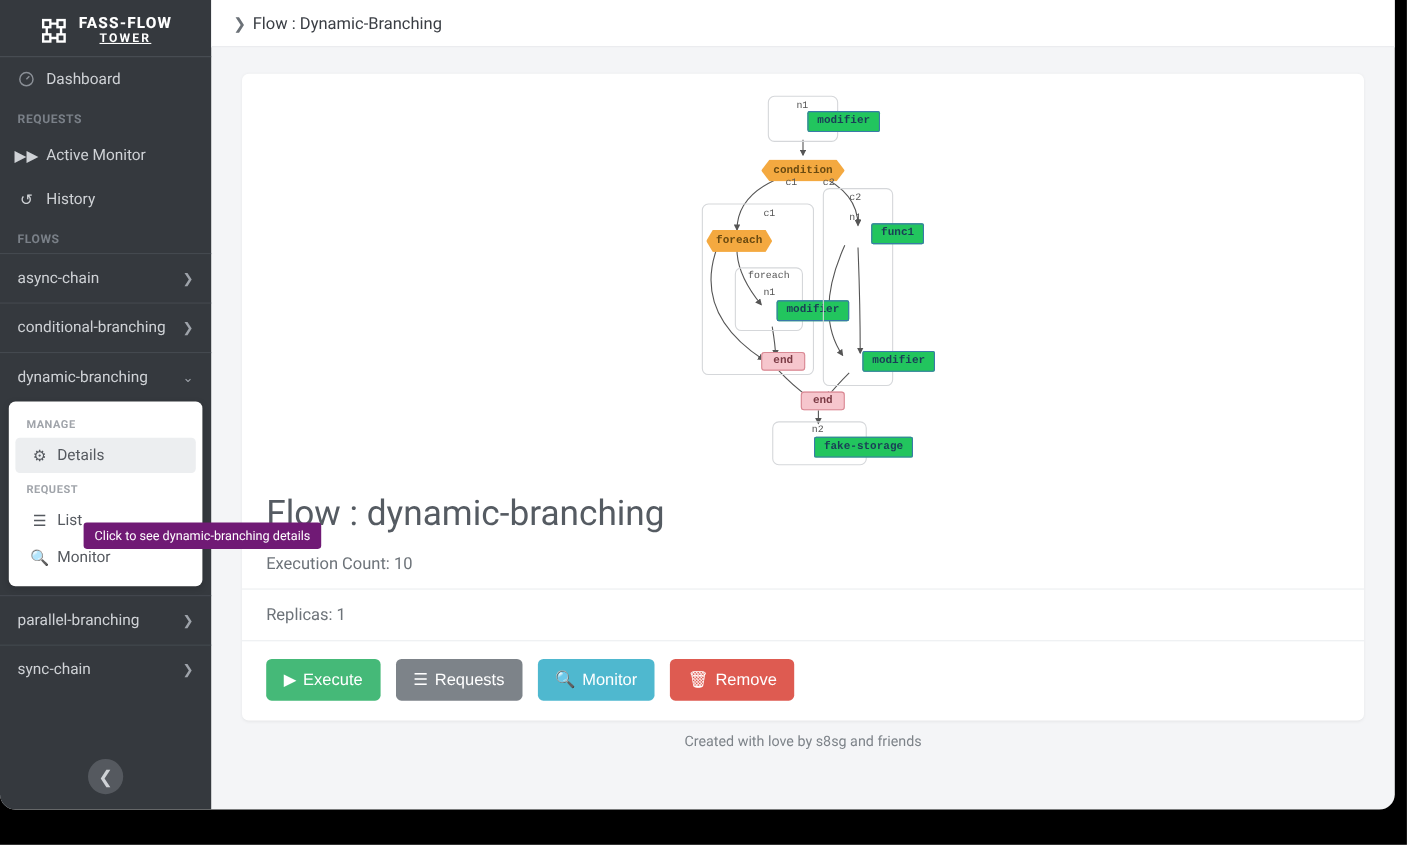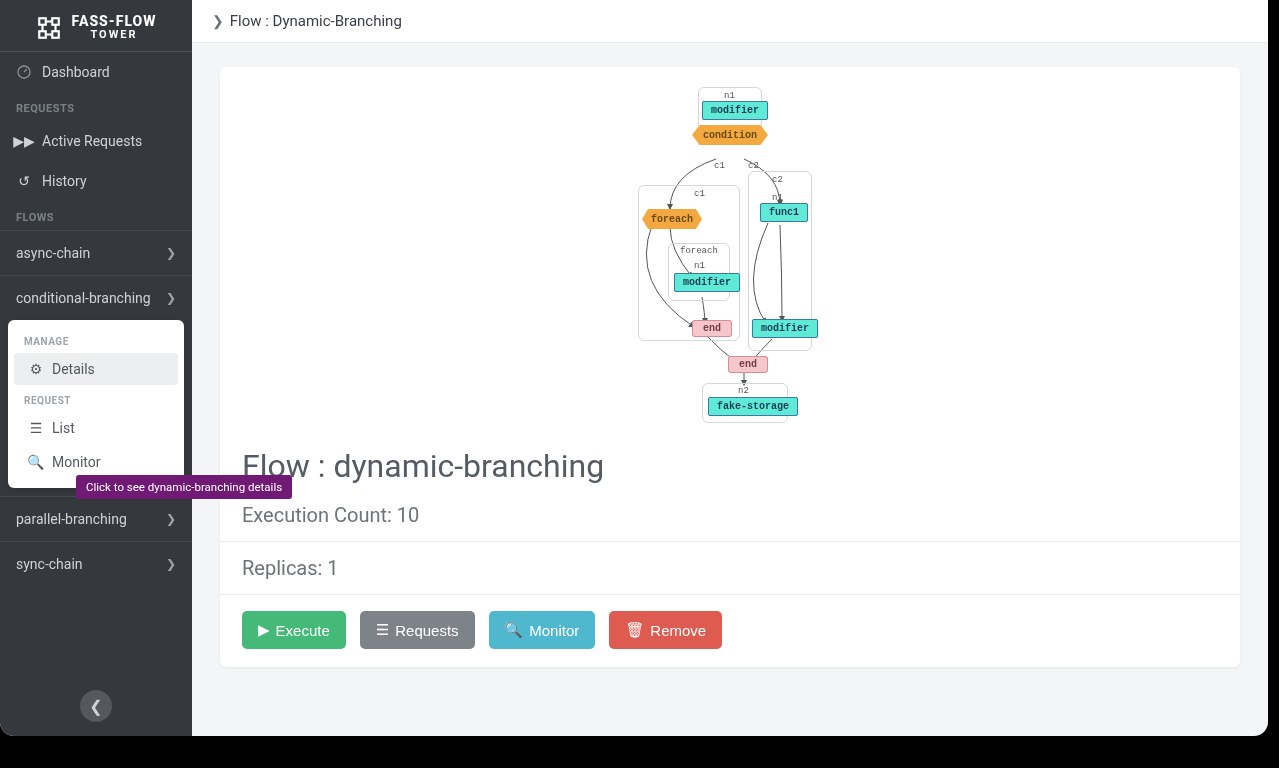--- a/index.html
+++ b/index.html
@@ -3,53 +3,53 @@
 <meta charset="utf-8">
 <style>
 * { box-sizing: border-box; margin: 0; padding: 0; }
 body { font-family: -apple-system, BlinkMacSystemFont, "Segoe UI", Roboto, sans-serif; background: #000; width: 1279px; height: 768px; overflow: hidden; }
 .app { display: flex; width: 1268px; height: 736px; background: #f4f5f7; border-radius: 0 0 14px 14px; overflow: hidden; position: relative; }
 .sidebar { width: 192px; background: #35393e; color: #cfd2d6; display: flex; flex-direction: column; padding: 0; }
 .brand { display: flex; align-items: center; justify-content: center; gap: 10px; padding: 14px 10px 10px; border-bottom: 1px solid #4a4f55; }
 .brand-icon { width: 26px; height: 26px; }
 .brand-text { text-align: center; line-height: 1.1; }
 .brand-title { font-weight: 800; font-size: 14px; letter-spacing: 1px; color: #fff; }
-.brand-sub { font-weight: 700; font-size: 11px; letter-spacing: 2px; color: #fff; }
+.brand-sub { font-weight: 700; font-size: 11px; letter-spacing: 2px; color: #fff; text-decoration: underline; }
 .nav-item { display: flex; align-items: flex-start; gap: 10px; padding: 12px 16px; color: #cfd2d6; cursor: pointer; font-size: 14px; }
 .nav-section { font-size: 11px; font-weight: 700; color: #7a8088; letter-spacing: 0.5px; padding: 10px 16px 6px; }
 .nav-flow { display: flex; align-items: center; justify-content: space-between; padding: 14px 16px; font-size: 14px; cursor: pointer; border-top: 1px solid #44494f; }
 .nav-flow .chevron { font-size: 12px; color: #9ea3aa; }
 .subpanel { background: #fff; margin: 0 8px 8px; border-radius: 6px; padding: 8px 0; box-shadow: 0 2px 6px rgba(0,0,0,0.15); }
 .subpanel .sub-section { font-size: 10px; font-weight: 700; color: #a0a4aa; letter-spacing: 0.5px; padding: 8px 16px 4px; }
 .subpanel .sub-item { display: flex; align-items: center; gap: 8px; padding: 8px 14px; font-size: 14px; color: #55595f; cursor: pointer; margin: 2px 6px; border-radius: 4px; }
 .subpanel .sub-item.active { background: #eceef0; }
 .collapse-btn { width: 32px; height: 32px; border-radius: 50%; background: #55595f; color: #cfd2d6; display: flex; align-items: center; justify-content: center; margin: 14px auto; cursor: pointer; }
 .main { flex: 1; display: flex; flex-direction: column; overflow: auto; }
 .topbar { background: #fff; padding: 12px 20px; border-bottom: 1px solid #e6e8eb; display: flex; align-items: center; gap: 6px; font-size: 15px; color: #3a3e44; }
 .topbar .crumb-icon { font-size: 14px; color: #6b7177; }
 .content { padding: 24px 28px 10px; flex: 1; }
 .card { background: #fff; border-radius: 6px; box-shadow: 0 1px 3px rgba(0,0,0,0.06); }
 .diagram-area { display: flex; justify-content: center; padding: 18px 0 8px; }
 .flow-title { font-size: 32px; font-weight: 400; color: #555b62; padding: 4px 22px 4px; }
 .flow-desc { font-size: 15px; color: #6d7379; padding: 4px 22px 16px; border-bottom: 1px solid #eceef0; }
-.meta-row { padding: 14px 22px; font-size: 20px; color: #6d7379; border-bottom: 1px solid #eceef0; }
+.meta-row { padding: 14px 22px; font-size: 15px; color: #6d7379; border-bottom: 1px solid #eceef0; }
 .actions { display: flex; gap: 14px; padding: 16px 22px 18px; }
 .btn { display: inline-flex; align-items: center; gap: 6px; border: none; border-radius: 5px; padding: 10px 16px; font-size: 15px; color: #fff; cursor: pointer; font-weight: 500; }
 .btn.green { background: #45b978; }
 .btn.gray { background: #7d8389; }
 .btn.cyan { background: #4fb8cf; }
 .btn.red { background: #de5b51; }
 .footer { text-align: center; font-size: 13px; color: #7d8389; padding: 12px 0 14px; }
 .tooltip { position: absolute; left: 76px; top: 475px; background: #701a75; color: #fff; font-size: 11.5px; padding: 5px 10px; border-radius: 3px; white-space: nowrap; z-index: 100; }
 
 .diagram { position: relative; width: 520px; height: 350px; }
 .d-node { position: absolute; font-family: "Courier New", monospace; font-size: 10px; }
 .cluster { position: absolute; border: 1px solid #d5d7da; border-radius: 6px; }
 .lbl { position: absolute; font-family: "Courier New", monospace; font-size: 9px; color: #555; }
-.rect-node { background: #5eead4; border: 1px solid #3a7aa8; color: #1a3d57; padding: 3px 8px; border-radius: 2px; font-weight: 600; font-size: 10px; }
+.rect-node { background: #22c55e; border: 1px solid #3a7aa8; color: #1a3d57; padding: 3px 8px; border-radius: 2px; font-weight: 600; font-size: 10px; margin-left: 32px; }
 .pink-node { background: #f6c6cd; border: 1px solid #d98a95; color: #7a3a44; padding: 2px 10px; border-radius: 3px; font-size: 10px; font-weight: 600; }
 .diamond { width: 76px; height: 20px; background: #f4a940; transform: skewX(0); clip-path: polygon(10% 0, 90% 0, 100% 50%, 90% 100%, 10% 100%, 0 50%); display: flex; align-items: center; justify-content: center; color: #6a4a10; font-size: 10px; font-weight: 600; font-family: "Courier New", monospace; }
 svg.edges { position: absolute; left: 0; top: 0; width: 100%; height: 100%; pointer-events: none; }
 .ico { width: 16px; height: 16px; display: inline-flex; align-items: center; justify-content: center; font-size: 14px; color: inherit; }
 </style>
 </head>
 <body>
 
 <div class="app">
   <aside class="sidebar">
@@ -78,36 +78,40 @@
             <circle cx="12" cy="12" r="9" fill="none" stroke="#8a8f96" stroke-width="2"></circle>
             <path d="M12 12 L16 8" stroke="#8a8f96" stroke-width="2"></path>
           </svg>
       </span>
       <span>Dashboard</span>
     </div>
 
     <div class="nav-section">REQUESTS</div>
     <div class="nav-item">
       <span class="ico">▶▶</span>
-      <span>Active Requests</span>
+      <span>Active Monitor</span>
     </div>
     <div class="nav-item">
       <span class="ico">↺</span>
       <span>History</span>
     </div>
 
     <div class="nav-section">FLOWS</div>
 
     <div class="nav-flow">
       <span>async-chain</span>
       <span class="chevron">❯</span>
     </div>
     <div class="nav-flow">
       <span>conditional-branching</span>
       <span class="chevron">❯</span>
+    </div>
+    <div class="nav-flow">
+      <span>dynamic-branching</span>
+      <span class="chevron">⌄</span>
     </div>
 
     <div class="subpanel">
       <div class="sub-section">MANAGE</div>
       <div class="sub-item active">
         <span class="ico">⚙</span>
         <span>Details</span>
       </div>
       <div class="sub-section">REQUEST</div>
       <div class="sub-item">
@@ -161,21 +165,21 @@
               <path d="M310 140 Q312 190 312 236" stroke="#555" fill="none" marker-end="url(#arr)"></path>
               <path d="M298 138 Q270 200 296 238" stroke="#555" fill="none" marker-end="url(#arr)"></path>
               <path d="M302 254 Q290 266 282 276" stroke="#555" fill="none" marker-end="url(#arr)"></path>
               <path d="M274 288 L274 300" stroke="#555" fill="none" marker-end="url(#arr)"></path>
             </svg>
 
             <div class="cluster" style="left:228px; top:2px; width:64px; height:42px;"></div>
             <div class="lbl" style="left:254px; top:6px;">n1</div>
             <div class="d-node" style="left:232px; top:20px;"><span class="rect-node">modifier</span></div>
 
-            <div class="d-node" style="left:222px; top:40px;">
+            <div class="d-node" style="left:222px; top:60px;">
                 <div class="diamond">condition</div>
               </div>
             <div class="lbl" style="left:244px; top:76px;">c1</div>
             <div class="lbl" style="left:278px; top:76px;">c2</div>
 
             <div class="cluster" style="left:168px; top:100px; width:102px; height:156px;"></div>
             <div class="lbl" style="left:224px; top:104px;">c1</div>
             <div class="d-node" style="left:172px; top:124px;">
                 <div class="diamond" style="width:60px;">foreach</div>
               </div>
@@ -218,17 +222,18 @@
             <span>🔍</span>
             <span>Monitor</span>
           </button>
           <button class="btn red">
             <span>🗑</span>
             <span>Remove</span>
           </button>
         </div>
       </div>
 
+      <div class="footer">Created with love by s8sg and friends</div>
     </div>
   </main>
 
   <div class="tooltip">Click to see dynamic-branching details</div>
 </div>
 
 </body></html>

